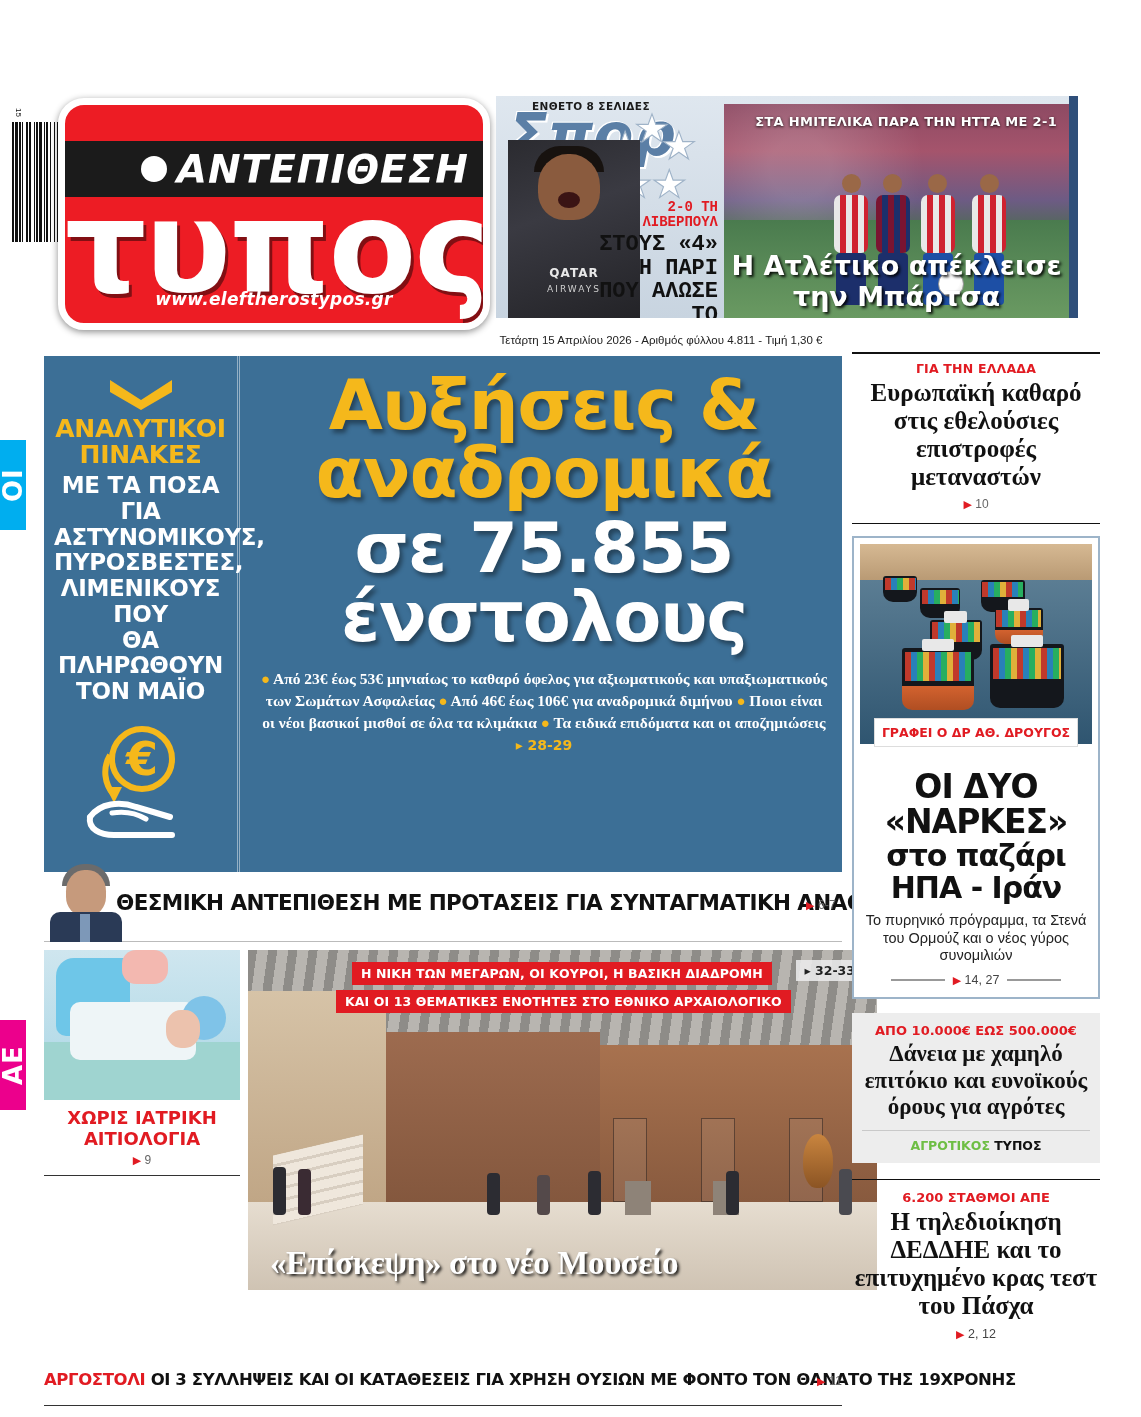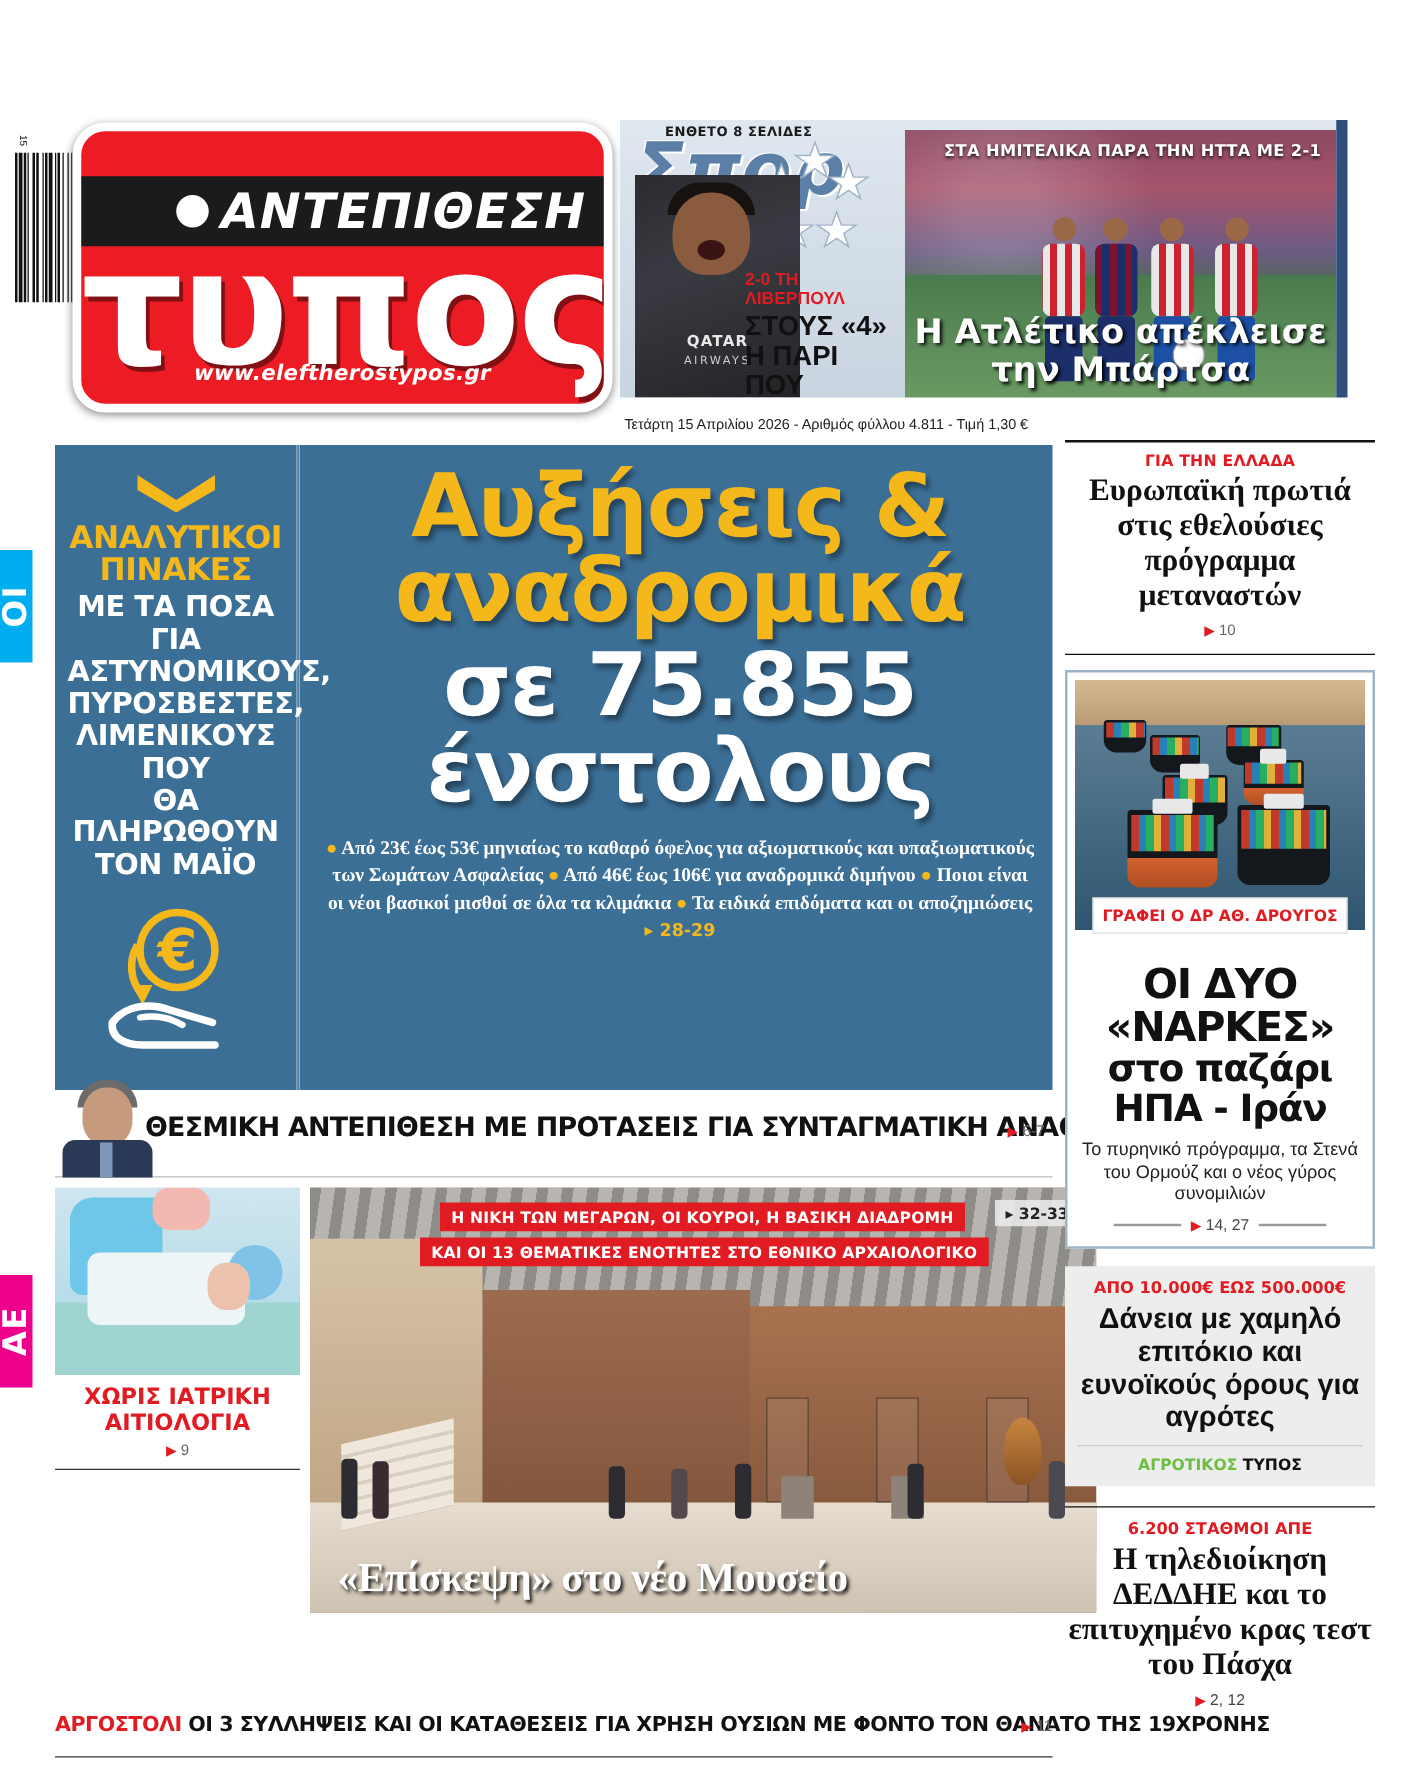--- a/index.html
+++ b/index.html
@@ -110,22 +110,22 @@
     color: #e8e8e8; font-size: 12px; font-weight: bold; letter-spacing: 1px;
     font-family: "DejaVu Sans", sans-serif;
   }
   .sports-player .airways {
     position: absolute; left: 14px; bottom: 24px; width: 104px; text-align: center;
     color: #cfcfcf; font-size: 9px; letter-spacing: 2px;
     font-family: "DejaVu Sans", sans-serif;
   }
 
   .sports-left-col {
-    position: absolute; left: 100px; top: 120px; width: 122px; 
-    font-family: Liberation Sans, sans-serif; z-index: 4;
+    position: absolute; left: 100px; top: 104px; width: 122px; text-align: right;
+    font-family: Liberation Mono, monospace; z-index: 4;
   }
   .sports-score { color: #E11B22; font-size: 14px; font-weight: bold; line-height: 1.08; }
   .sports-lines { color: #111; font-size: 22px; font-weight: bold; line-height: 1.07; margin-top: 3px; }
 
   .sports-photo {
     position: absolute; left: 228px; top: 8px; right: 0; bottom: 0;
     background:
       radial-gradient(circle at 22% 30%, rgba(255,255,255,.18) 0 10%, transparent 40%),
       linear-gradient(#8d4a63 0%, #a5546c 22%, #6d5b84 45%, #4d6b52 60%, #3f6b49 100%);
     overflow: hidden;
@@ -367,21 +367,21 @@
   }
   .dr-pg { text-align: center; margin-top: 8px; font-size: 12.5px; color: #444; }
   .dr-pg-rule { display: flex; align-items: center; justify-content: center; gap: 8px; }
   .dr-pg-rule .ln { height: 2px; background: #999; width: 54px; }
 
   .loans {
     margin-top: 14px; background: #EDEDED; padding: 10px 10px 0;
   }
   .loans-kicker { text-align: center; color: #E11B22; font-family: "DejaVu Sans", sans-serif;
     font-weight: bold; font-size: 13px; }
-  .loans-head { text-align: center; font-family: Liberation Sans, sans-serif; font-weight: bold;
+  .loans-head { text-align: center; font-family: Liberation Serif, serif; font-weight: bold;
     font-size: 23px; line-height: 1.14; color: #111; margin-top: 3px; }
   .loans-foot {
     margin-top: 10px; border-top: 1px solid #c9c9c9; padding: 7px 0 10px;
     text-align: center; font-family: "DejaVu Sans", sans-serif; font-weight: bold; font-size: 12.5px;
     color: #111;
   }
   .loans-foot .green { color: #6EBE44; }
 
   .rc-sep2 { border-top: 1.5px solid #111; margin-top: 16px; }
 
@@ -607,21 +607,21 @@
       <span>11</span>
     </div>
     <div class="bs-rule"></div>
   </div>
 
   <div class="rightcol">
 
     <div class="rc-rule-top"></div>
     <div>
       <div class="rc-kicker">ΓΙΑ ΤΗΝ ΕΛΛΑΔΑ</div>
-      <div class="rc-head">Ευρωπαϊκή πρωτιά στις εθελούσιες πρόγραμμα μεταναστών</div>
+      <div class="rc-head">Ευρωπαϊκή καθαρό στις εθελούσιες επιστροφές μεταναστών</div>
       <div class="rc-pg">
         <span class="arrow-red">▶</span>
         <span>10</span>
       </div>
     </div>
 
     <div class="rc-sep"></div>
 
     <div class="drougos">
       <div class="ships">

